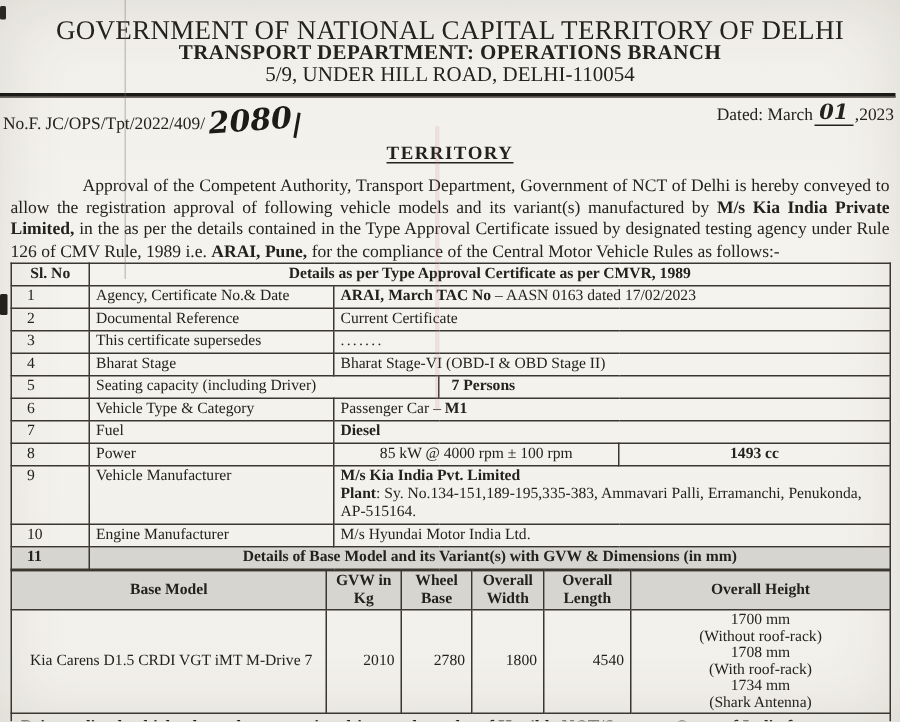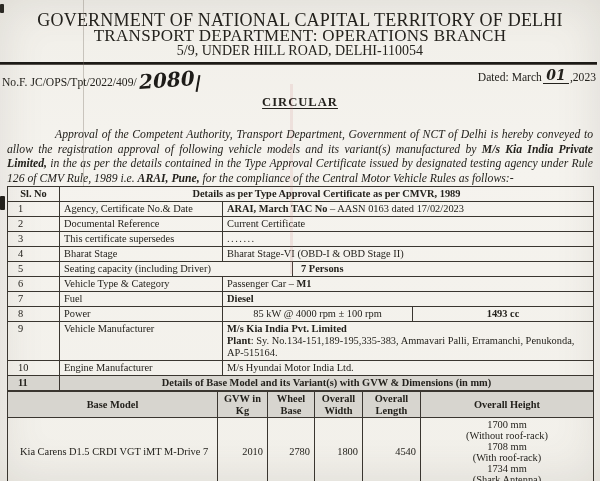--- a/index.html
+++ b/index.html
@@ -15,35 +15,35 @@
   }
   .page *{box-sizing:border-box;}
   
   .crease{position:absolute;left:83px;top:0;width:1px;height:186px;background:rgba(120,112,100,.35);}
   .fold{position:absolute;left:290px;top:84px;width:3px;height:190px;background:rgba(205,130,130,.16);}
   .speck1{position:absolute;left:0;top:4px;width:4px;height:9px;background:#2a2823;border-radius:1px;}
   .speck2{position:absolute;left:0;top:196px;width:5px;height:14px;background:#23211c;border-radius:1px;}
   
   .hdr{padding-top:13px;text-align:center;line-height:15px;}
   .hdr .l1{font-size:18px;letter-spacing:.2px;}
-  .hdr .l2{font-size:17px;font-weight:normal;letter-spacing:.3px;}
+  .hdr .l2{font-size:14px;font-weight:bold;letter-spacing:.3px;}
   .hdr .l3{font-size:14px;}
   .rule{margin-top:4px;height:3px;background:#1c1a16;border-bottom:1px solid #55504a;width:597px;}
   
   .refline{display:flex;justify-content:space-between;align-items:flex-start;padding:2px 4px 0 2px;font-size:11.6px;height:26px;}
   .fileno{white-space:nowrap;}
   .hw-no{display:inline-block;font-family:"DejaVu Serif",serif;font-style:italic;font-size:20px;font-weight:bold;transform:rotate(-4deg);margin-left:2px;position:relative;top:1px;color:#1d1b18;}
   .hw-stroke{display:inline-block;width:1.5px;height:17px;background:#1d1b18;transform:rotate(10deg);margin-left:3px;vertical-align:middle;}
   .dated{white-space:nowrap;padding-top:1px;}
   .hw-day{display:inline-block;min-width:26px;text-align:center;border-bottom:1px solid #24221d;font-family:"DejaVu Serif",serif;font-style:italic;font-weight:bold;font-size:14px;margin:0 1px;position:relative;top:-1px;}
   
   .ctitle{text-align:center;margin-top:4px;font-size:12.6px;font-weight:bold;letter-spacing:1px;}
   .ctitle span{text-decoration:underline;text-underline-offset:2px;}
   
-  .para{margin:18px 7px 0 7px;font-size:11.7px;line-height:14.6px;text-align:justify;text-indent:48px;font-style:italic;}
+  .para{margin:7px 7px 0 7px;font-size:11.7px;line-height:14.6px;text-align:justify;text-indent:48px;}
   .b{font-weight:bold;}
   
   table{border-collapse:collapse;table-layout:fixed;margin-left:7px;width:586px;}
   td{border:1px solid #3a3630;font-size:10.4px;line-height:12px;padding:1px 4px;vertical-align:middle;overflow:hidden;}
   .t1 td{height:12px;}
   .no-cell{padding-left:10px;}
   .center{text-align:center;}
   .shaded{background:#d7d5cf;}
   .t2 td.hcell{font-weight:bold;text-align:center;line-height:11.5px;padding:1px 2px;}
   .t2 .model-cell{padding-left:12px;}
@@ -73,21 +73,21 @@
   <div class="refline">
     <div class="fileno">
       <span>No.F. JC/OPS/Tpt/2022/409/</span><span class="hw-no">2080</span><span class="hw-stroke"></span>
     </div>
     <div class="dated">
       <span>Dated: March</span><span class="hw-day">01</span><span>,2023</span>
     </div>
   </div>
 
   <div class="ctitle">
-    <span>CIRCULAR</span>
+    <span>TERRITORY</span>
   </div>
 
   <p class="para"><span>Approval of the Competent Authority, Transport Department, Government of NCT of Delhi is hereby conveyed to allow the registration approval of following vehicle models and its variant(s) manufactured by </span><span class="b">M/s Kia India Private Limited,</span><span> in the as per the details contained in the Type Approval Certificate issued by designated testing agency under Rule 126 of CMV Rule, 1989 i.e.  </span><span class="b">ARAI, Pune,</span><span> for the compliance of the Central Motor Vehicle Rules as follows:-</span></p>
 
   <table class="t1">
     <colgroup>
         <col style="width:52px">
         <col style="width:163px">
         <col style="width:70px">
         <col style="width:120px">

